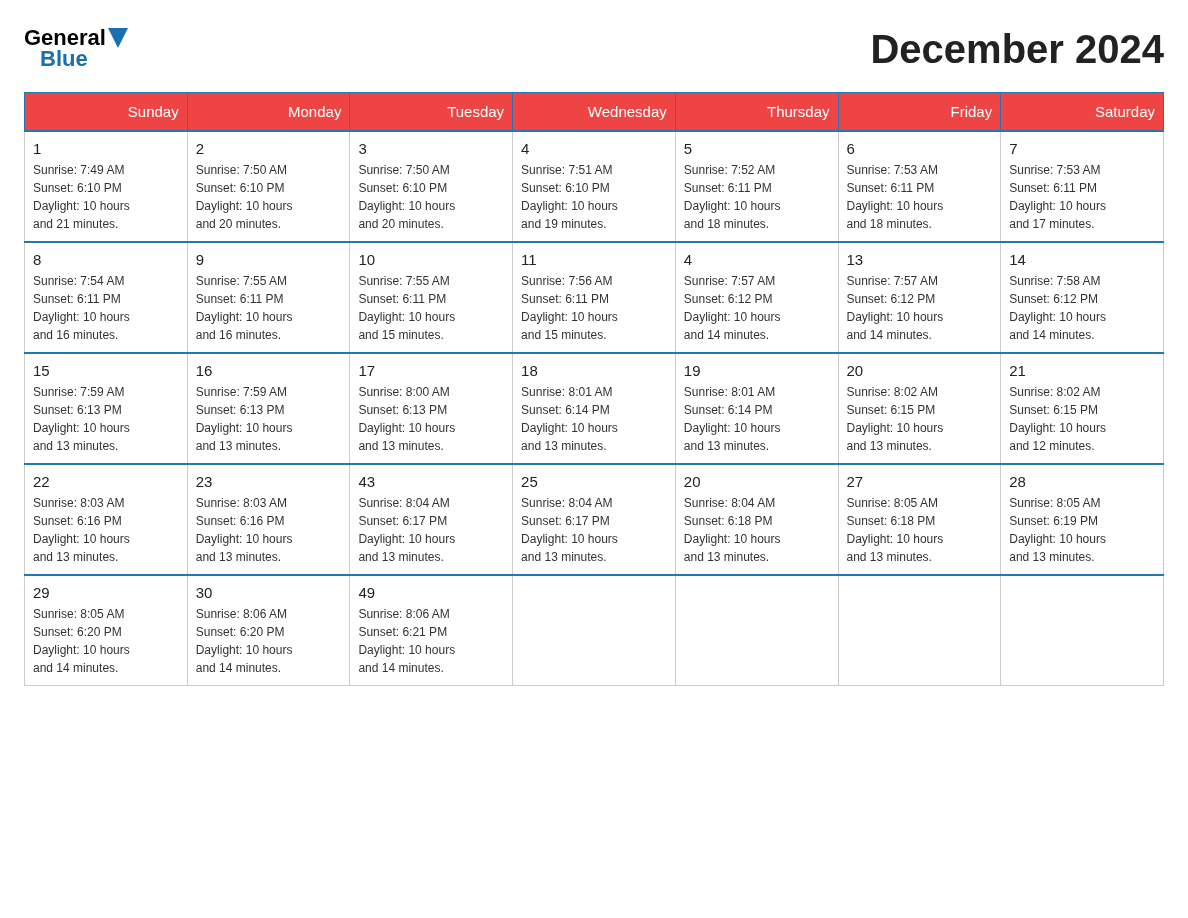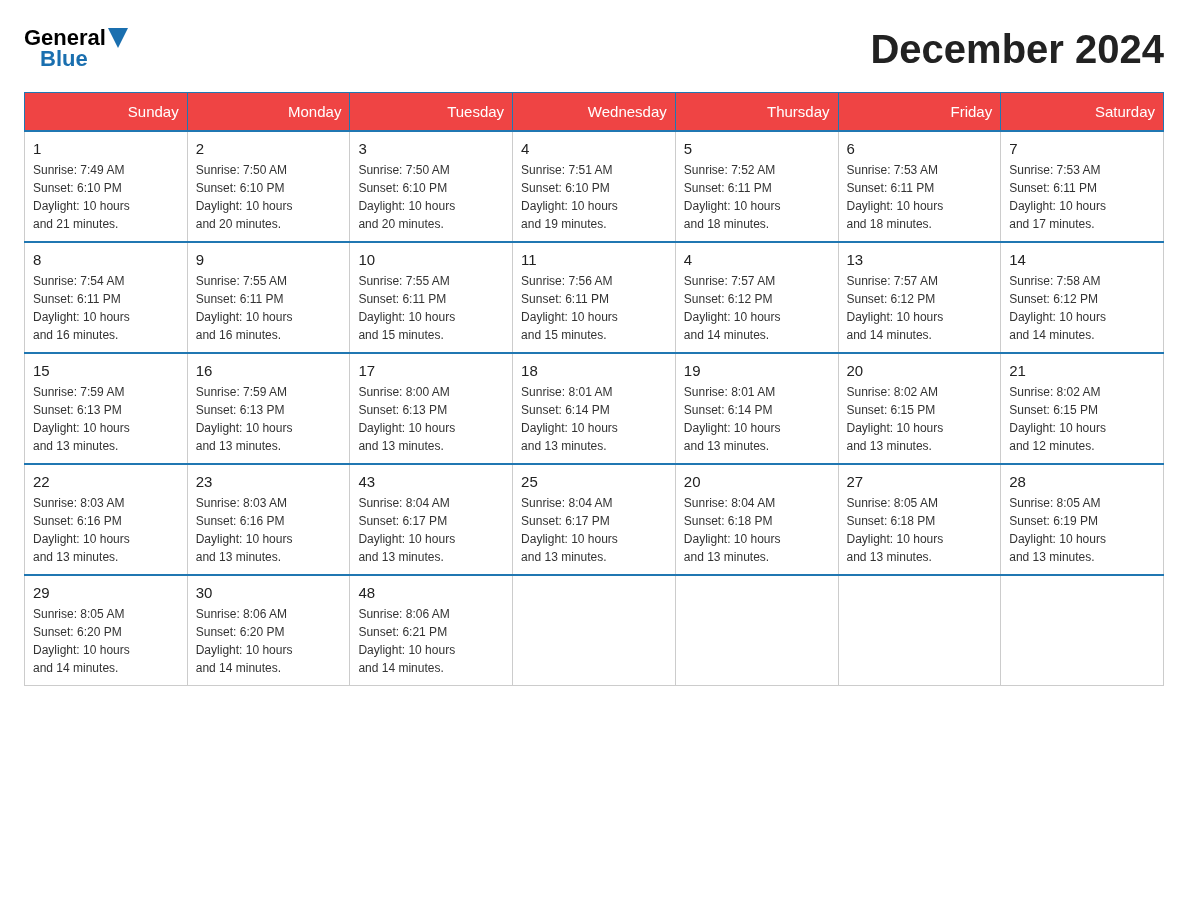--- a/index.html
+++ b/index.html
@@ -392,21 +392,21 @@
         <td>
         <span class="day-number">30</span>
         <div class="day-info">
           Sunrise: 8:06 AM<br>
           Sunset: 6:20 PM<br>
           Daylight: 10 hours<br>
           and 14 minutes.
         </div>
       </td>
         <td>
-        <span class="day-number">48</span>
+        <span class="day-number">49</span>
         <div class="day-info">
           Sunrise: 8:06 AM<br>
           Sunset: 6:21 PM<br>
           Daylight: 10 hours<br>
           and 14 minutes.
         </div>
       </td>
         <td class="empty"></td>
         <td class="empty"></td>
         <td class="empty"></td>

